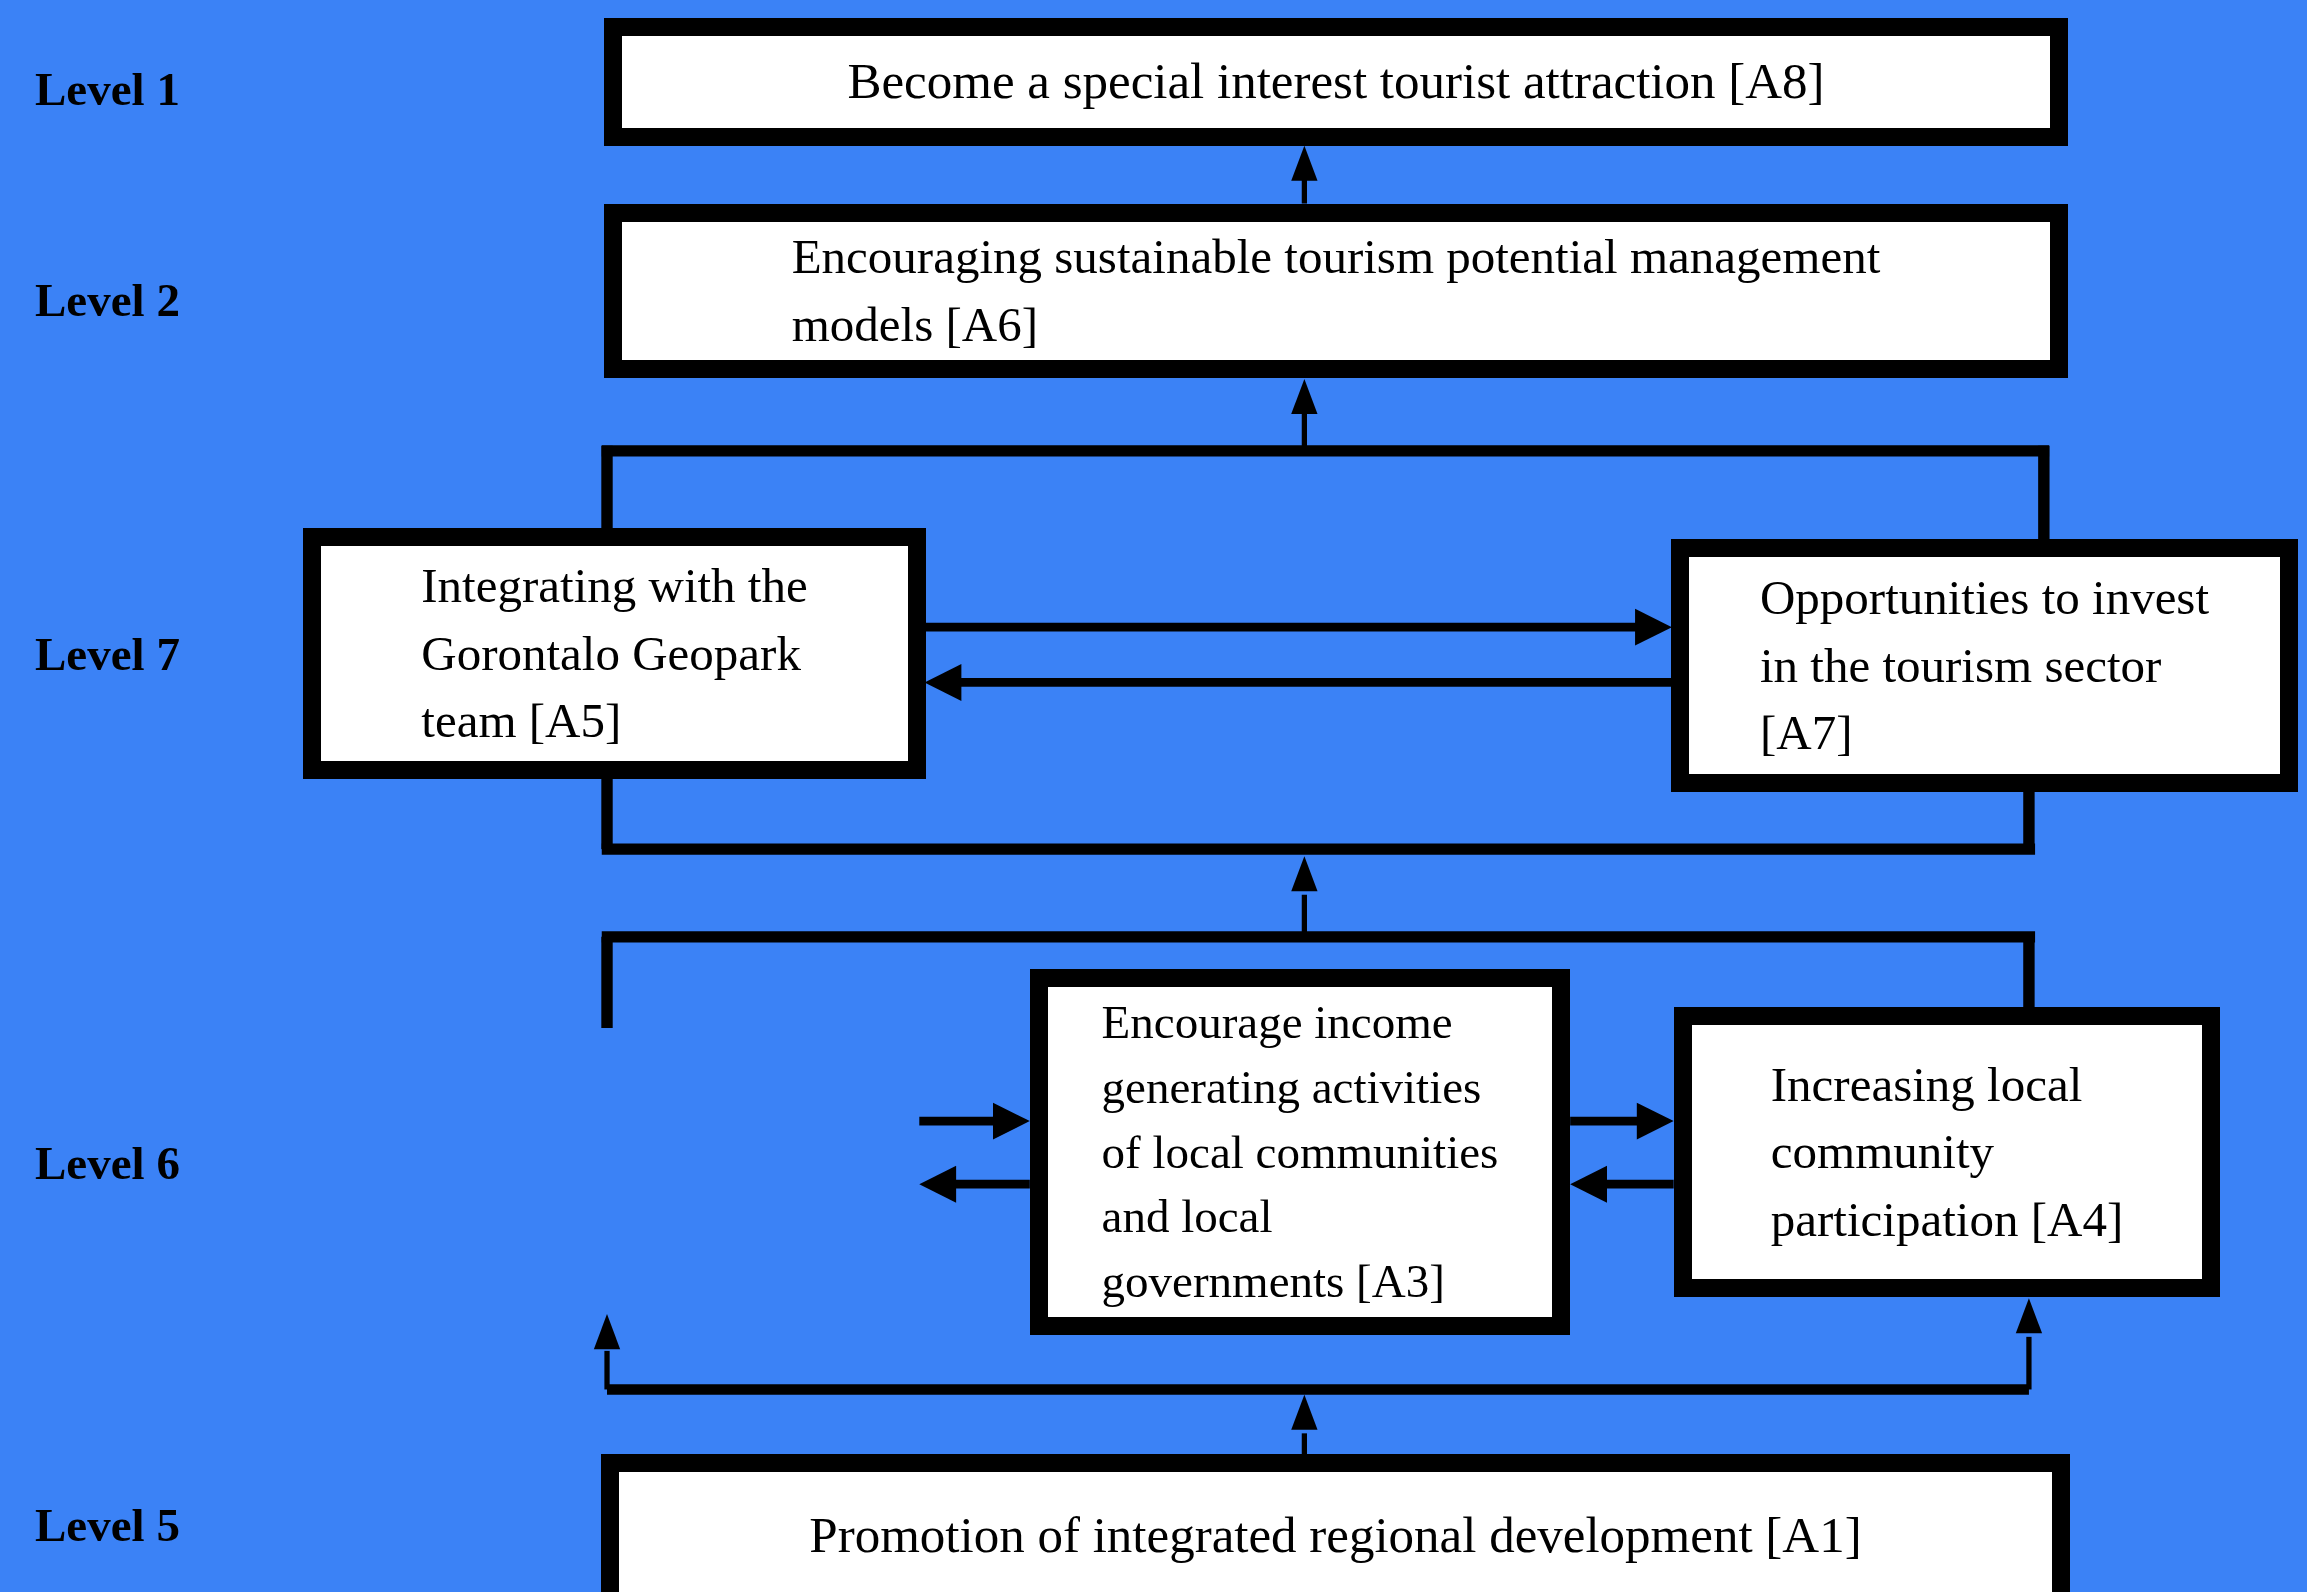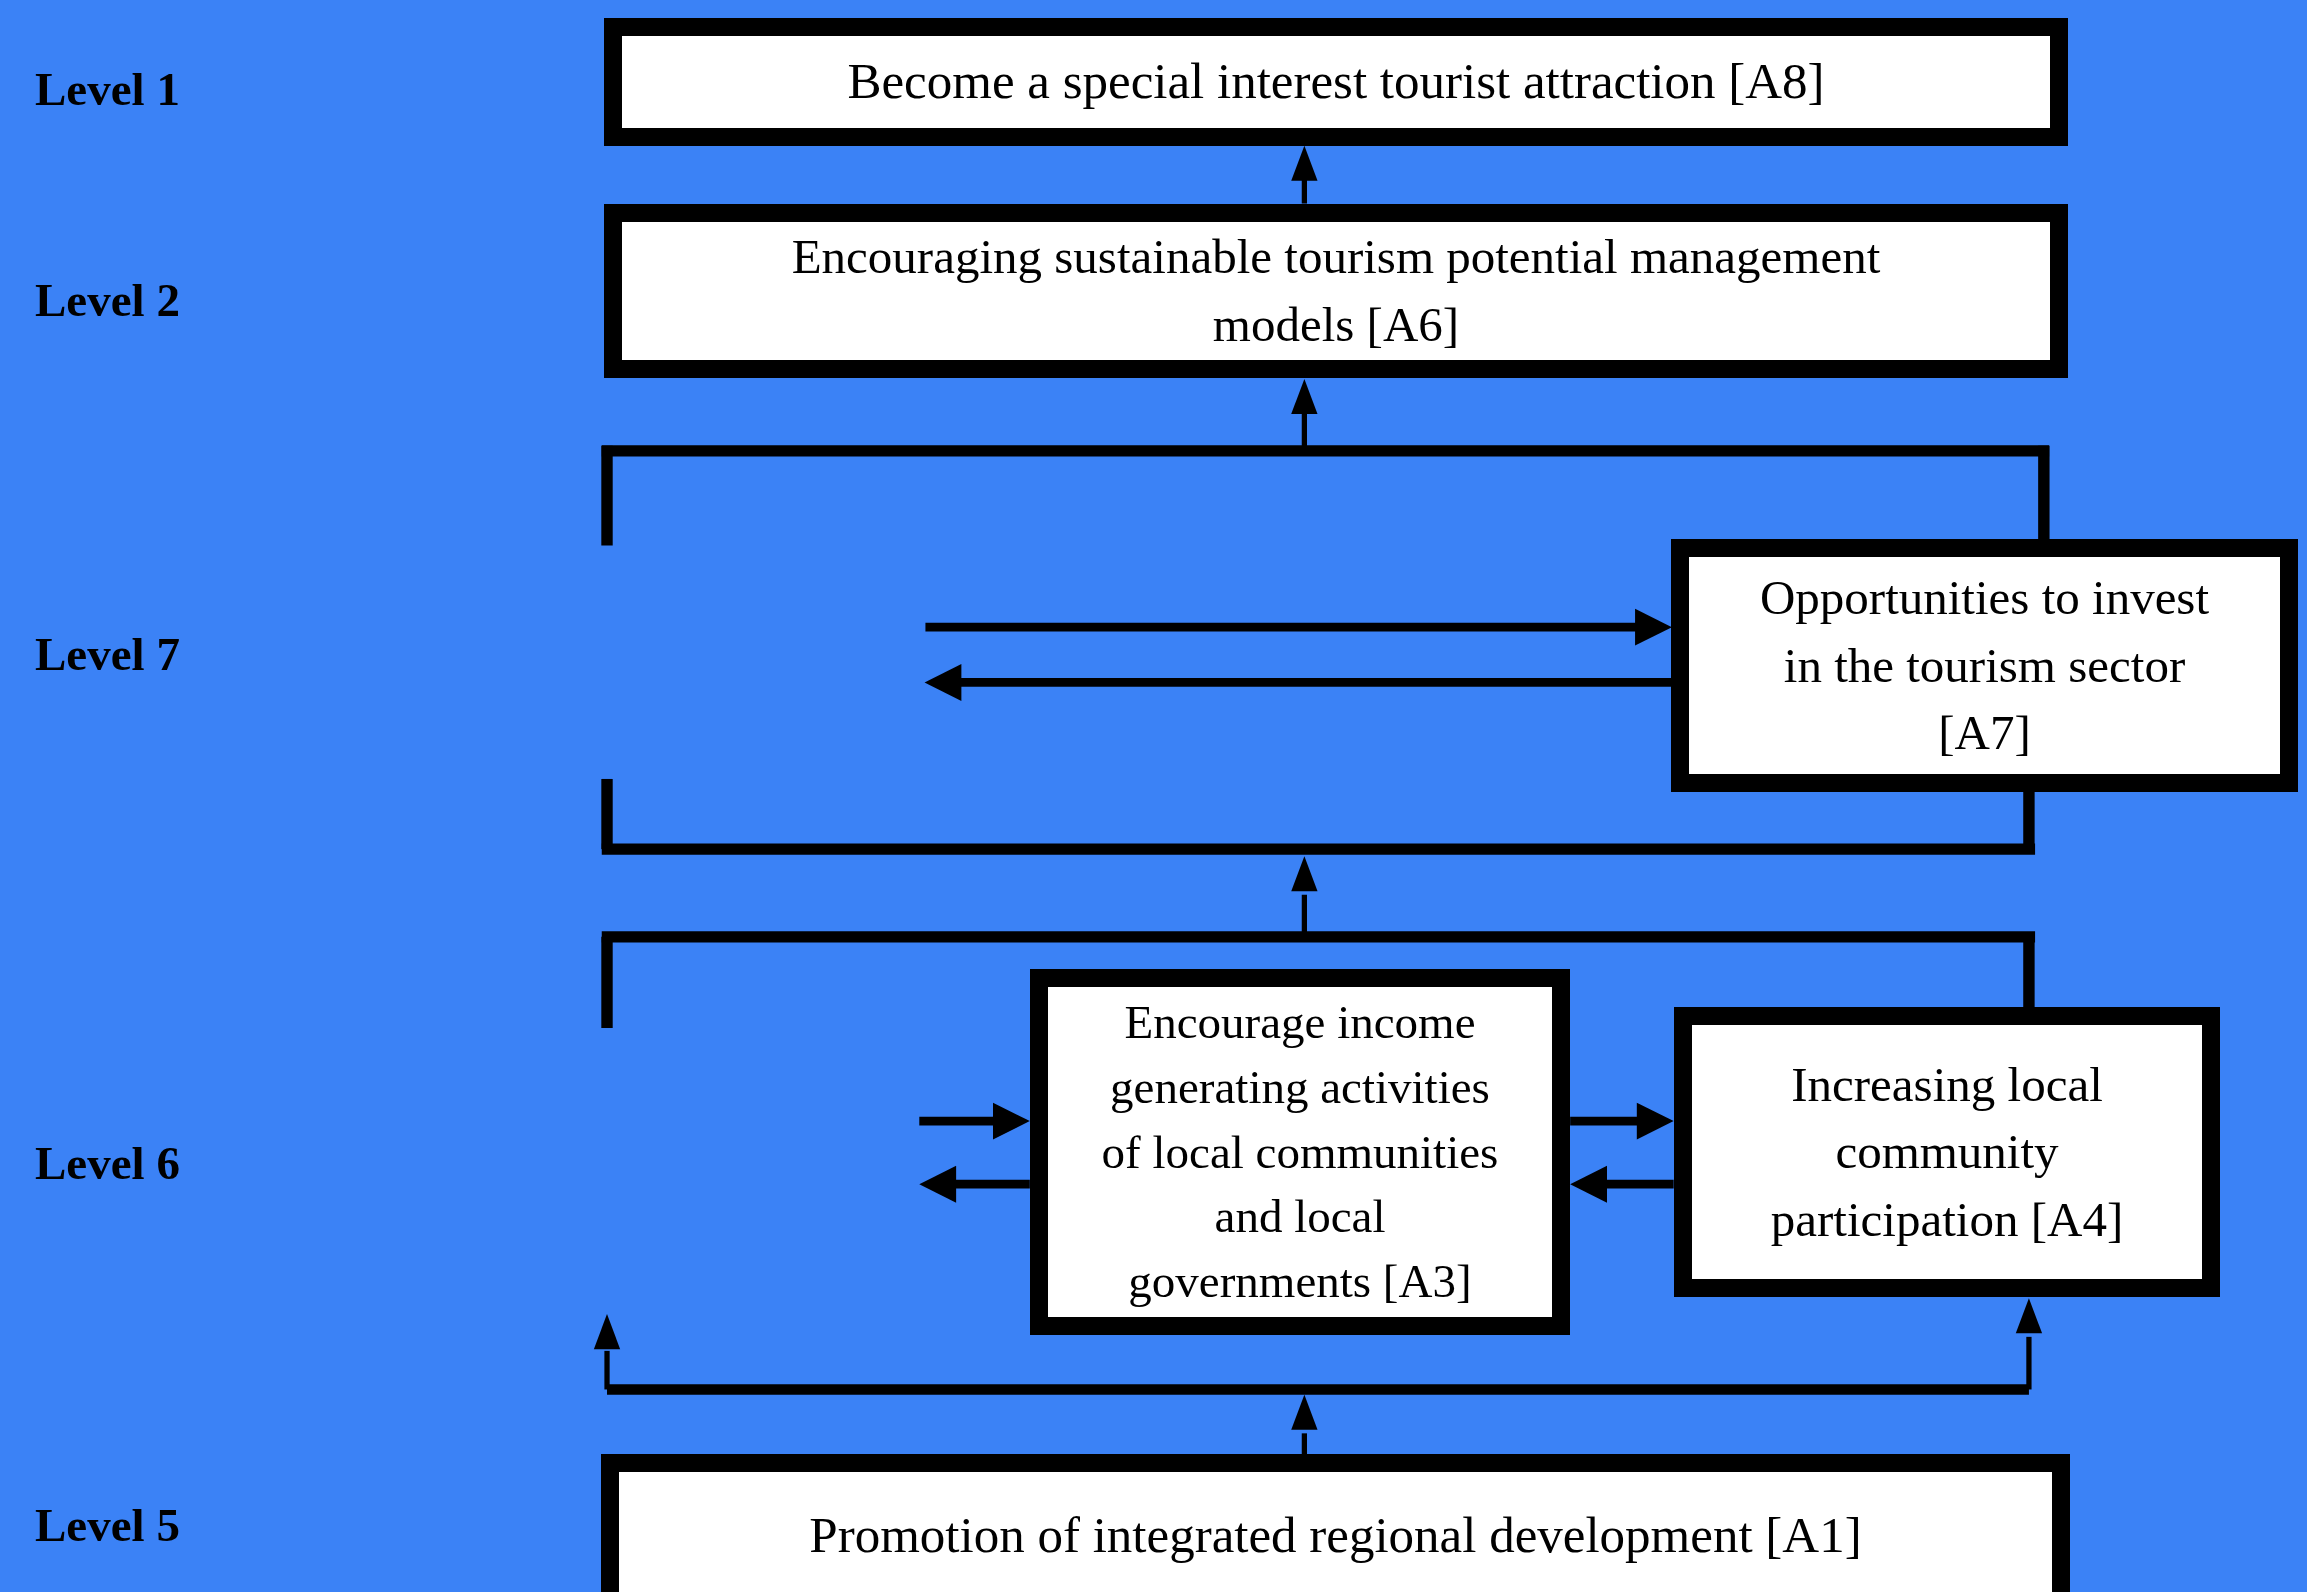--- a/index.html
+++ b/index.html
@@ -29,21 +29,20 @@
     white-space: nowrap;
   }
   .node {
     position: absolute;
     box-sizing: border-box;
     border: 18.4px solid #000;
     background: #ffffff;
     display: flex;
     align-items: center;
     justify-content: center;
-    text-align: center;
   }
   .node-text {
     white-space: pre-line;
     font-size: 49px;
     line-height: 1.38;
     padding: 0 8.8px;
   }
   .node-text.big { font-size: 51px; }
   .node-text.small { font-size: 47px; }
 </style>
@@ -137,20 +136,25 @@
 
   <div class="node" style="left:604px;top:17.5px;width:1464px;height:128px">
     <span class="node-text big">Become a special interest tourist attraction [A8]</span>
   </div>
 
   <div class="node" style="left:604px;top:204px;width:1464px;height:174px">
     <span class="node-text">Encouraging sustainable tourism potential management
 models [A6]</span>
   </div>
 
+  <div class="node" style="left:303px;top:528px;width:623px;height:251px">
+    <span class="node-text">Integrating with the
+Gorontalo Geopark
+team [A5]</span>
+  </div>
 
   <div class="node" style="left:1671px;top:539px;width:627px;height:253px">
     <span class="node-text">Opportunities to invest
 in the tourism sector
 [A7]</span>
   </div>
 
 
   <div class="node" style="left:1030px;top:969px;width:540px;height:366px">
     <span class="node-text small">Encourage income

